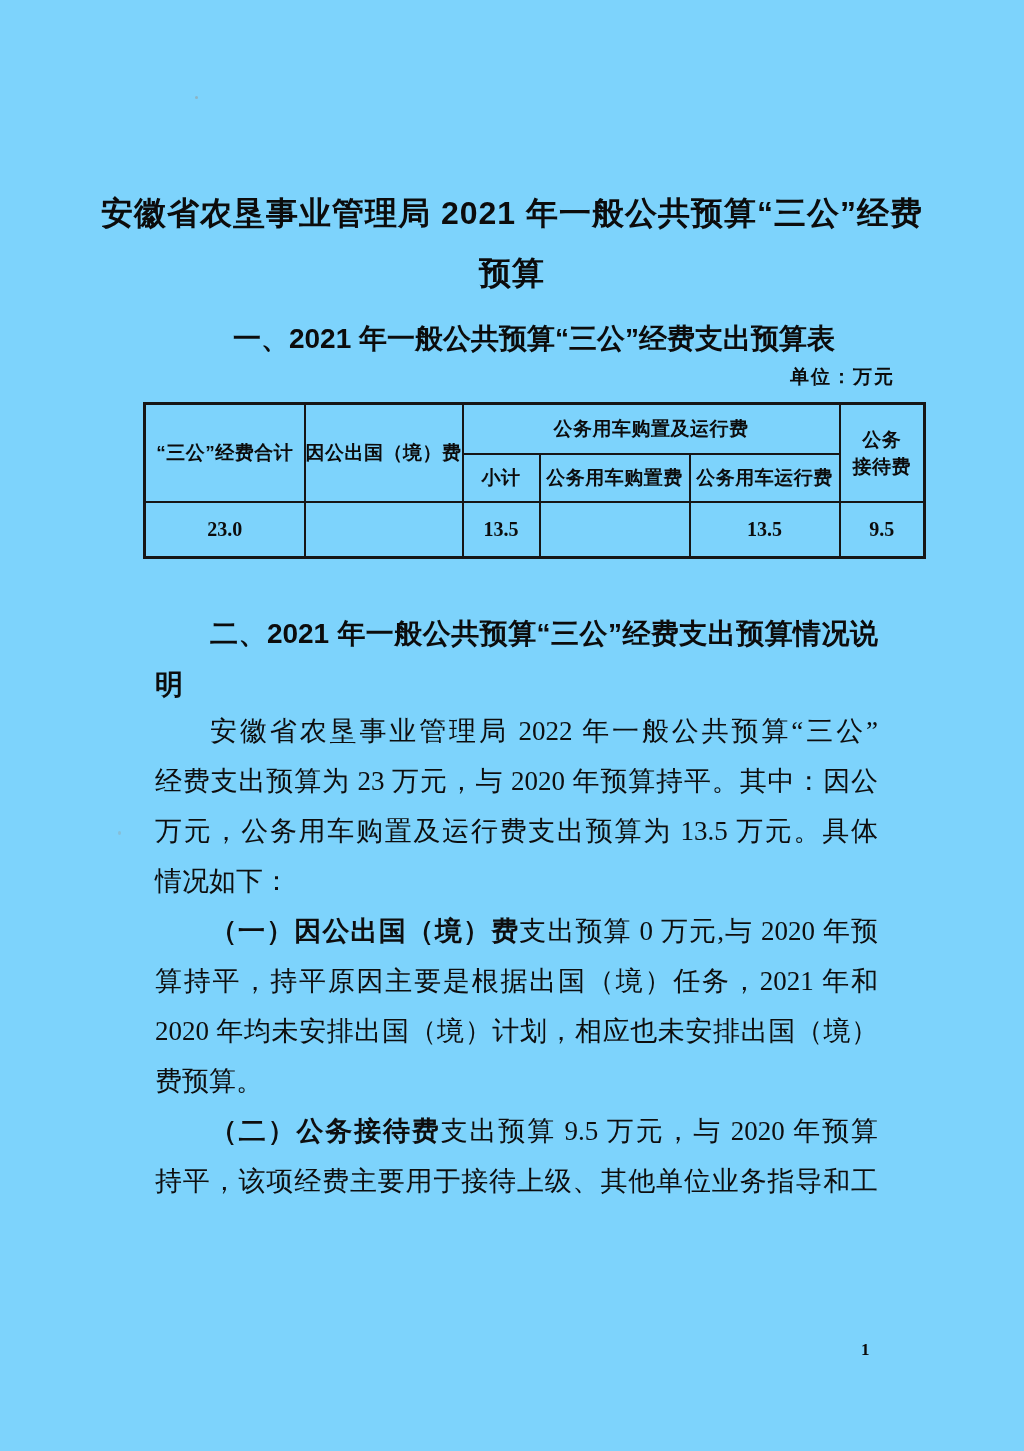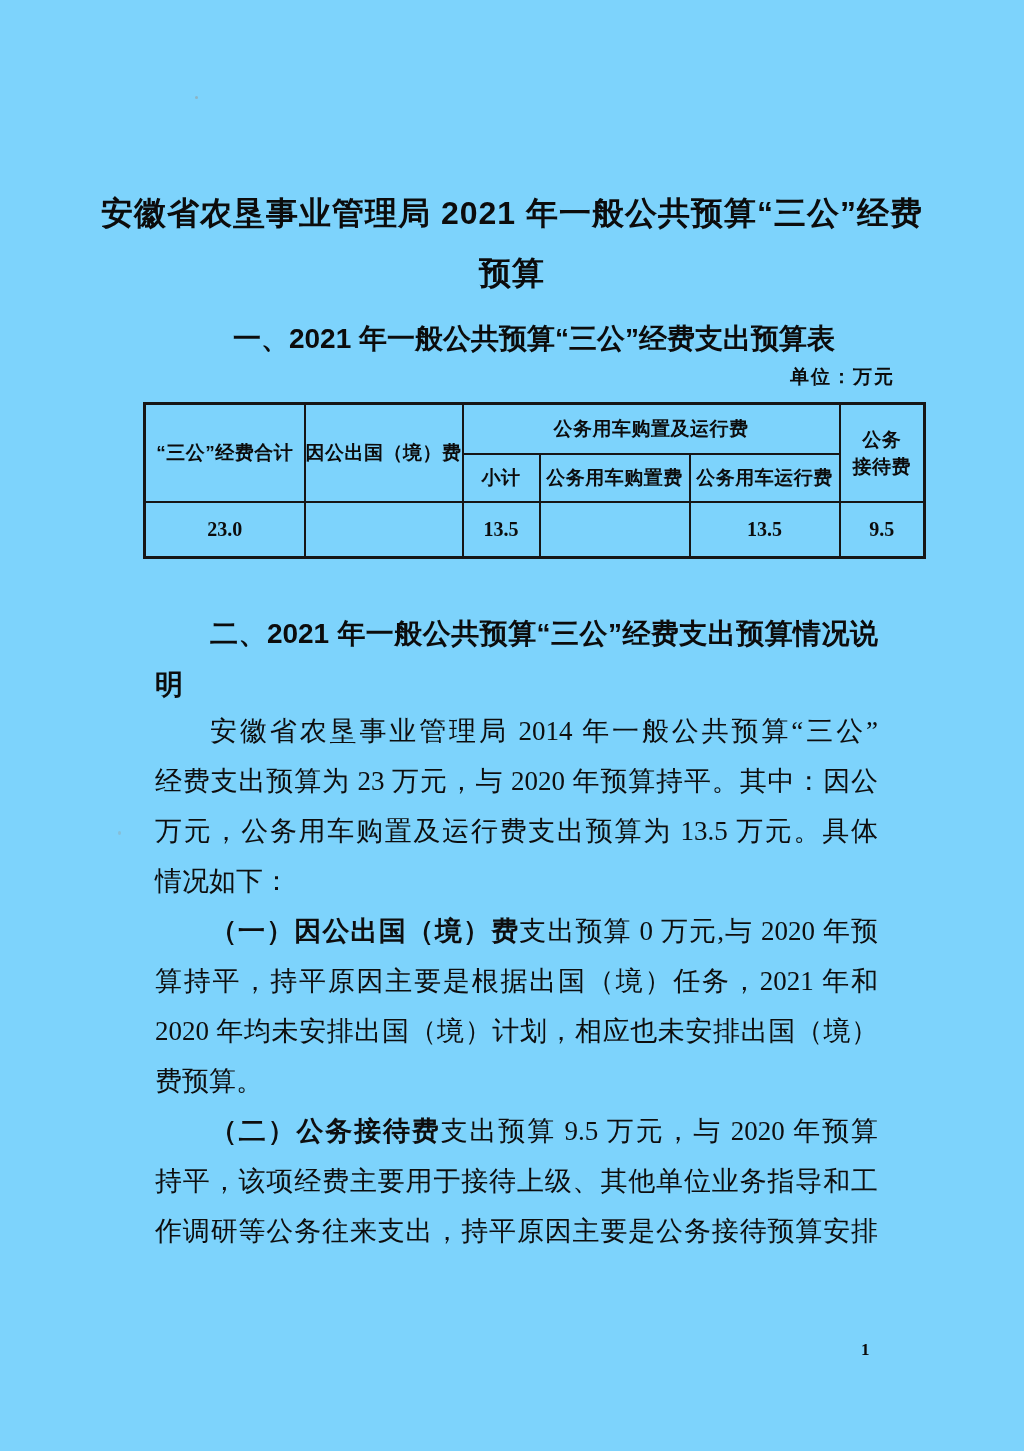--- a/index.html
+++ b/index.html
@@ -187,34 +187,33 @@
     </tbody>
   </table>
 
   <div class="sec2-heading">
     <div class="line indent" style="height:51px;">二、2021 年一般公共预算“三公”经费支出预算情况说</div>
     <div class="line left-last" style="height:51px;">明</div>
   </div>
 
   <div class="body-text">
 
-    <div class="line indent">安徽省农垦事业管理局 2014 年一般公共预算“三公”</div>
+    <div class="line indent">安徽省农垦事业管理局 2022 年一般公共预算“三公”</div>
     <div class="line">经费支出预算为 23 万元，与 2020 年预算持平。其中：因公</div>
     <div class="line">万元，公务用车购置及运行费支出预算为 13.5 万元。具体</div>
     <div class="line left-last">情况如下：</div>
 
     <div class="line indent">
       <span class="lead">（一）因公出国（境）费</span><span>支出预算 0 万元,与 2020 年预</span>
     </div>
     <div class="line">算持平，持平原因主要是根据出国（境）任务，2021 年和</div>
     <div class="line">2020 年均未安排出国（境）计划，相应也未安排出国（境）</div>
     <div class="line left-last">费预算。</div>
 
     <div class="line indent">
       <span class="lead">（二）公务接待费</span><span>支出预算 9.5 万元，与 2020 年预算</span>
     </div>
     <div class="line">持平，该项经费主要用于接待上级、其他单位业务指导和工</div>
-    <div class="line">作调研等公务往来支出，持平原因主要是公务接待预算安排</div>
   </div>
 
   <div class="page-num">1</div>
 
 </div>
 
 </body></html>

